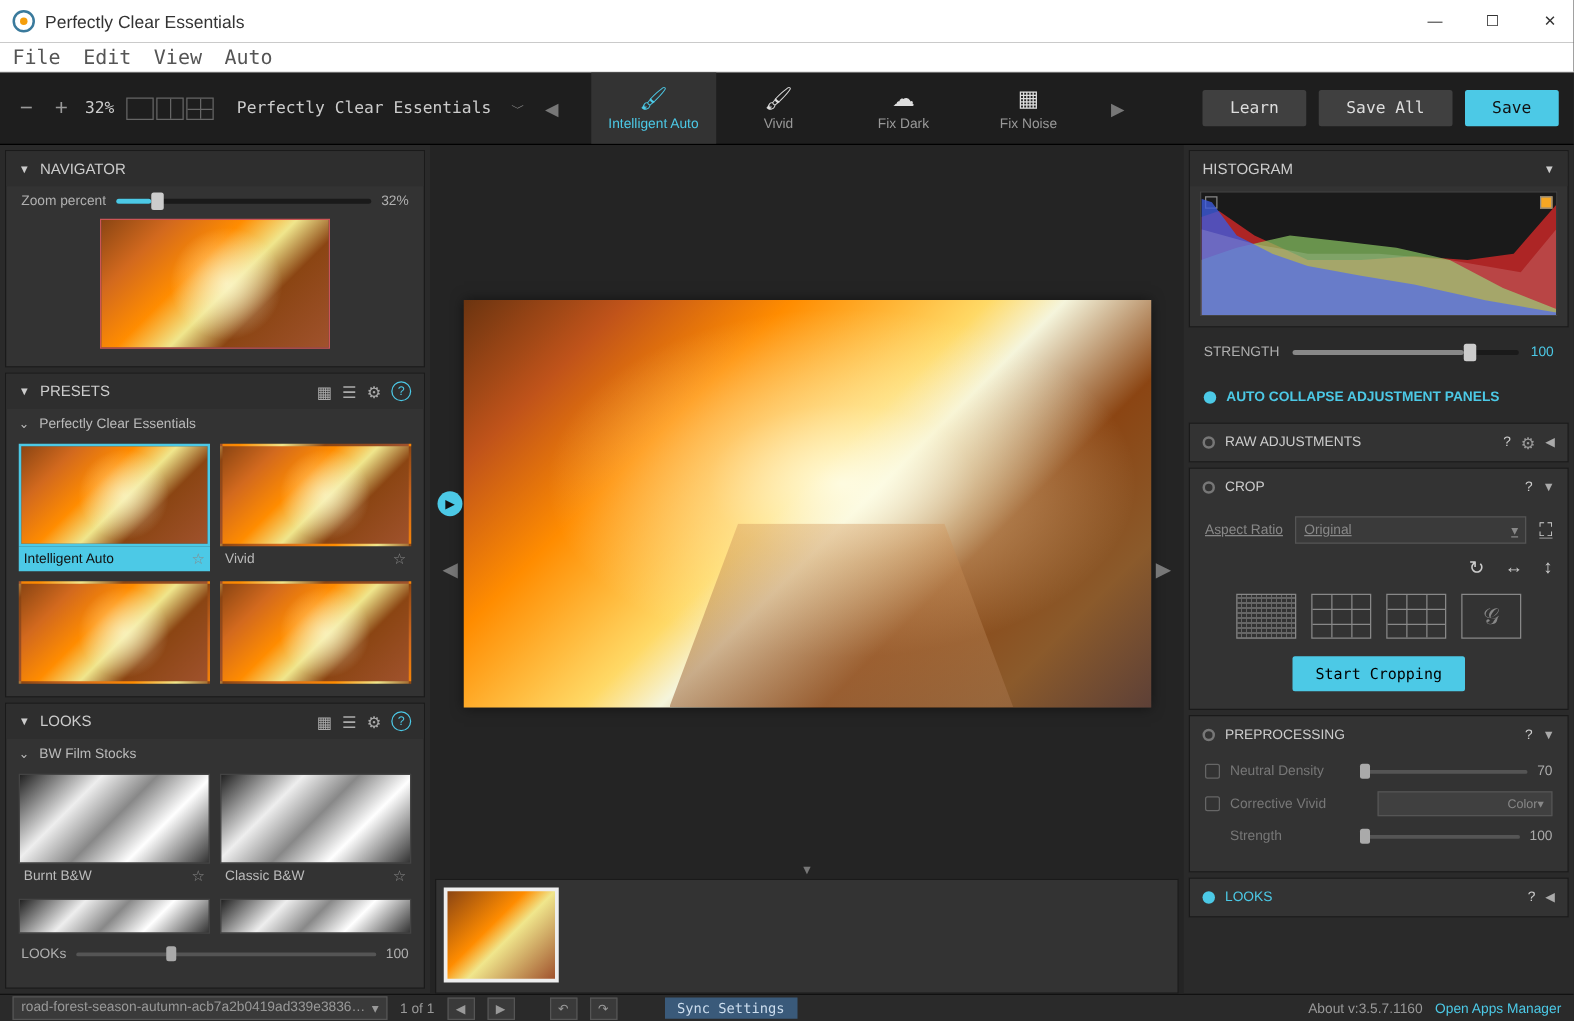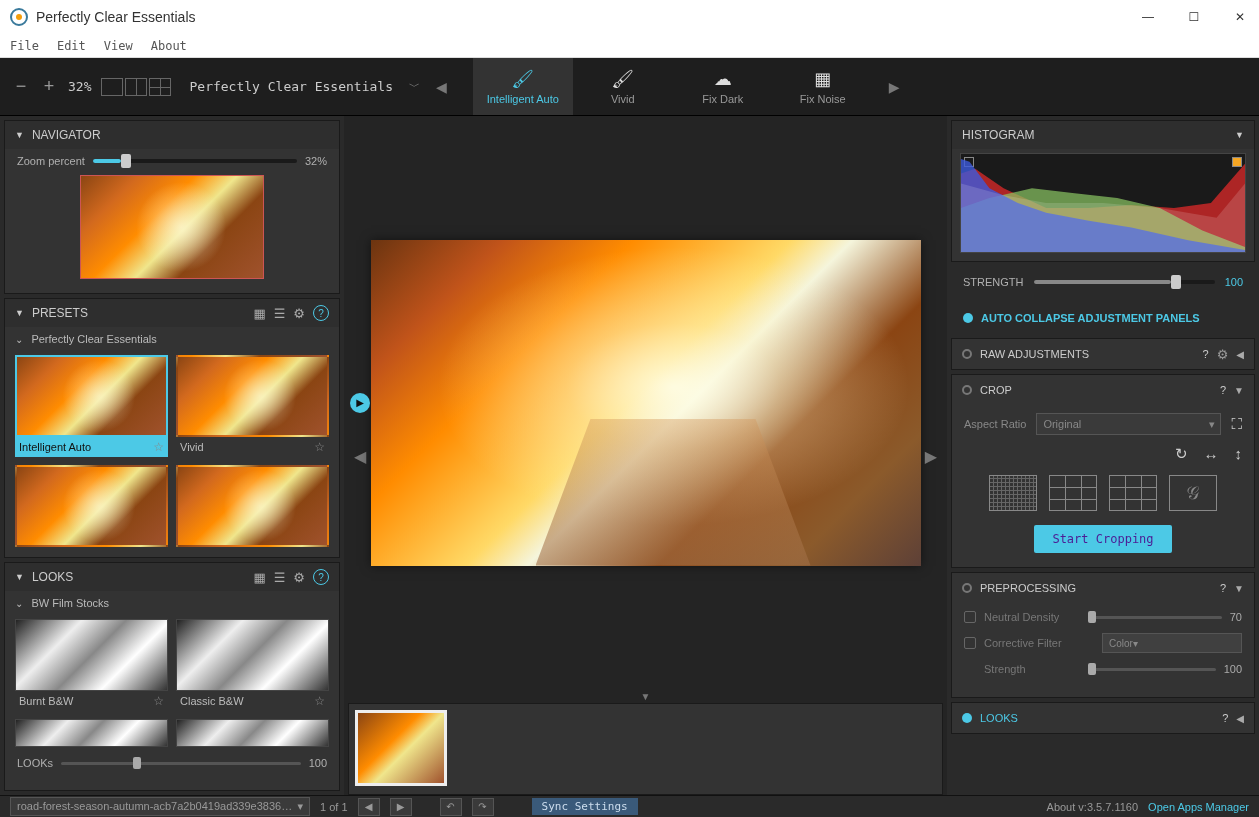--- a/index.html
+++ b/index.html
@@ -3,21 +3,21 @@
 <meta charset="utf-8">
 <style>
 * { margin:0; padding:0; box-sizing:border-box; font-family:"Segoe UI",Arial,sans-serif; }
 body { width:1259px; height:817px; background:#2a2a2a; color:#b0b0b0; font-size:12px; overflow:hidden; }
 .titlebar { height:34px; background:#fff; display:flex; align-items:center; padding:0 10px; color:#333; }
 .titlebar .app-icon { width:18px; height:18px; border-radius:50%; border:2px solid #3a7a9c; margin-right:8px; position:relative; }
 .titlebar .app-icon::after { content:""; position:absolute; width:6px; height:6px; border-radius:50%; background:#f59e0b; right:4px; top:4px; }
 .titlebar .title { font-size:14px; color:#333; }
 .win-controls { margin-left:auto; display:flex; gap:28px; }
 .win-controls span { font-size:12px; cursor:pointer; width:18px; text-align:center; }
-.menubar { height:24px; background:#fff; display:flex; align-items:center; padding:0 10px; gap:18px; color:#555; font-size:12px; border-bottom:1px solid #ddd; }
+.menubar { height:24px; background:#fff; display:flex; align-items:center; padding:0 10px; gap:18px; color:#555; font-size:16px; border-bottom:1px solid #ddd; }
 .menubar span { cursor:pointer; font-family:monospace; }
 .toolbar { height:58px; background:#1e1e1e; display:flex; align-items:center; padding:0 12px; gap:10px; border-bottom:1px solid #000; }
 .zoom-group { display:flex; align-items:center; gap:10px; }
 .zoom-btn { font-size:18px; color:#999; cursor:pointer; width:18px; text-align:center; }
 .zoom-val { font-size:13px; color:#ccc; font-family:monospace; }
 .view-tiles { display:flex; gap:2px; }
 .view-tile { width:22px; height:18px; border:1px solid #666; cursor:pointer; position:relative; }
 .view-tile.split::after { content:""; position:absolute; left:50%; top:0; bottom:0; width:1px; background:#666; }
 .view-tile.quad::before { content:""; position:absolute; left:50%; top:0; bottom:0; width:1px; background:#666; }
 .view-tile.quad::after { content:""; position:absolute; top:50%; left:0; right:0; height:1px; background:#666; }
@@ -83,41 +83,41 @@
 .strength-row { display:flex; align-items:center; gap:10px; padding:10px 12px; font-size:11px; font-family:monospace; }
 .auto-collapse { display:flex; align-items:center; gap:8px; padding:10px 12px; color:#4cc9e6; font-size:11px; font-family:monospace; font-weight:bold; }
 .dot { width:10px; height:10px; border-radius:50%; background:#4cc9e6; }
 .dot.off { background:transparent; border:2px solid #777; }
 .adj-panel { background:#333; border:1px solid #1a1a1a; }
 .adj-head { height:30px; display:flex; align-items:center; padding:0 10px; gap:8px; font-size:11px; font-family:monospace; color:#ccc; }
 .adj-head .spacer { flex:1; }
 .adj-head .aicon { font-size:13px; cursor:pointer; color:#999; }
 .adj-head .tri-r { font-size:10px; cursor:pointer; color:#aaa; }
 .crop-body { padding:8px 12px 14px; }
-.crop-row { display:flex; align-items:center; gap:10px; font-size:11px; font-family:monospace; color:#888; }
+.crop-row { display:flex; align-items:center; gap:10px; font-size:11px; font-family:monospace; color:#888;text-decoration:underline; }
 .crop-select { flex:1; height:22px; background:#3a3a3a; border:1px solid #555; color:#888; font-size:11px; padding:0 6px; display:flex; align-items:center; justify-content:space-between; }
 .crop-tools { display:flex; justify-content:flex-end; gap:16px; margin-top:10px; color:#ccc; font-size:15px; }
 .crop-tools span { cursor:pointer; }
 .crop-grids { display:flex; gap:12px; margin-top:12px; justify-content:center; }
 .crop-grid { width:48px; height:36px; border:1px solid #888; cursor:pointer; position:relative; }
 .crop-grid.dense { background:repeating-linear-gradient(0deg,transparent,transparent 3px,#666 3px,#666 4px),repeating-linear-gradient(90deg,transparent,transparent 3px,#666 3px,#666 4px); }
 .crop-grid.thirds::before { content:""; position:absolute; left:33%; top:0; bottom:0; width:1px; background:#888; box-shadow:16px 0 0 #888; }
 .crop-grid.thirds::after { content:""; position:absolute; top:33%; left:0; right:0; height:1px; background:#888; box-shadow:0 12px 0 #888; }
 .crop-grid.golden { display:flex; align-items:center; justify-content:center; color:#888; font-size:18px; }
-.start-crop { display:block; margin:14px auto 0; background:#4cc9e6; color:#4c1d95; border:none; padding:7px 18px; font-family:monospace; font-size:12px; cursor:pointer; border-radius:2px; }
+.start-crop { display:block; margin:14px auto 0; background:#4cc9e6; color:#000000; border:none; padding:7px 18px; font-family:monospace; font-size:12px; cursor:pointer; border-radius:2px; }
 .prep-body { padding:8px 12px 12px; color:#777; font-size:11px; font-family:monospace; }
 .prep-row { display:flex; align-items:center; gap:8px; margin-bottom:10px; }
 .chk { width:12px; height:12px; border:1px solid #666; border-radius:2px; cursor:pointer; }
 .ruler { flex:1; height:24px; position:relative; }
 .ruler-ticks { position:absolute; inset:0; background:repeating-linear-gradient(90deg,#666,#666 1px,transparent 1px,transparent 6px); height:12px; top:10px; }
 .ruler-labels { position:absolute; top:-2px; left:0; right:0; display:flex; justify-content:space-between; font-size:9px; }
 .val-r { color:#aaa; font-size:11px; }
 .mini-slider { flex:1; height:3px; background:#555; position:relative; border-radius:2px; }
 .mini-slider .th { position:absolute; width:8px; height:12px; background:#aaa; top:-5px; border-radius:2px; }
-.cf-select { flex:1; background:#404040; border:1px solid #555; height:20px; color:#888; font-size:10px; padding:0 6px; display:flex; align-items:center; justify-content:flex-start; }
+.cf-select { flex:1; background:#404040; border:1px solid #555; height:20px; color:#888; font-size:10px; padding:0 6px; display:flex; align-items:center; justify-content:flex-end; }
 .statusbar { height:22px; background:#2a2a2a; display:flex; align-items:center; padding:0 10px; gap:10px; font-size:11px; font-family:monospace; color:#999; border-top:1px solid #111; }
 .file-drop { background:#3a3a3a; border:1px solid #555; padding:2px 6px; flex:0 0 300px; display:flex; justify-content:space-between; overflow:hidden; white-space:nowrap; text-overflow:ellipsis; }
 .sb-btn { background:#3a3a3a; width:22px; height:18px; display:flex; align-items:center; justify-content:center; cursor:pointer; border:1px solid #555; font-size:10px; }
 .sync-btn { background:#3a5a7a; color:#cde; padding:2px 10px; cursor:pointer; border:none; font-family:monospace; font-size:11px;margin-left:28px; }
 .sb-spacer { flex:1; }
 .open-apps { color:#4cc9e6; cursor:pointer; }
 </style>
 </head>
 <body>
 
@@ -128,21 +128,21 @@
     <span>—</span>
     <span>☐</span>
     <span>✕</span>
   </div>
 </div>
 
 <div class="menubar">
   <span>File</span>
   <span>Edit</span>
   <span>View</span>
-  <span>About</span>
+  <span>Auto</span>
 </div>
 
 <div class="toolbar">
   <div class="zoom-group">
     <span class="zoom-btn">−</span>
     <span class="zoom-btn">+</span>
     <span class="zoom-val">32%</span>
   </div>
   <div class="view-tiles">
     <div class="view-tile"></div>
@@ -166,20 +166,25 @@
       <span class="ticon" style="color:#ddd">☁</span>
       <span>Fix Dark</span>
     </div>
     <div class="preset-tab">
       <span class="ticon" style="color:#ddd">▦</span>
       <span>Fix Noise</span>
     </div>
   </div>
   <span class="nav-arrow">▶</span>
 
+  <div class="toolbar-right">
+    <button class="tbtn">Learn</button>
+    <button class="tbtn">Save All</button>
+    <button class="tbtn primary">Save</button>
+  </div>
 </div>
 
 <div class="main">
 
   <div class="left-col">
 
     <div class="panel">
       <div class="panel-head">
         <span class="tri">▼</span>
         <span>NAVIGATOR</span>
@@ -384,21 +389,21 @@
         <div class="prep-row">
           <span class="chk"></span>
           <span style="flex:0 0 96px">Neutral Density</span>
           <div class="mini-slider">
               <div class="th" style="left:0"></div>
             </div>
           <span class="val-r">70</span>
         </div>
         <div class="prep-row">
           <span class="chk"></span>
-          <span style="flex:0 0 110px">Corrective Filter</span>
+          <span style="flex:0 0 110px">Corrective Vivid</span>
           <div class="cf-select">
             <span>Color</span>
               <span>▾</span>
           </div>
         </div>
         <div class="prep-row">
           <span style="width:12px"></span>
           <span style="flex:0 0 96px">Strength</span>
           <div class="mini-slider">
               <div class="th" style="left:0"></div>

